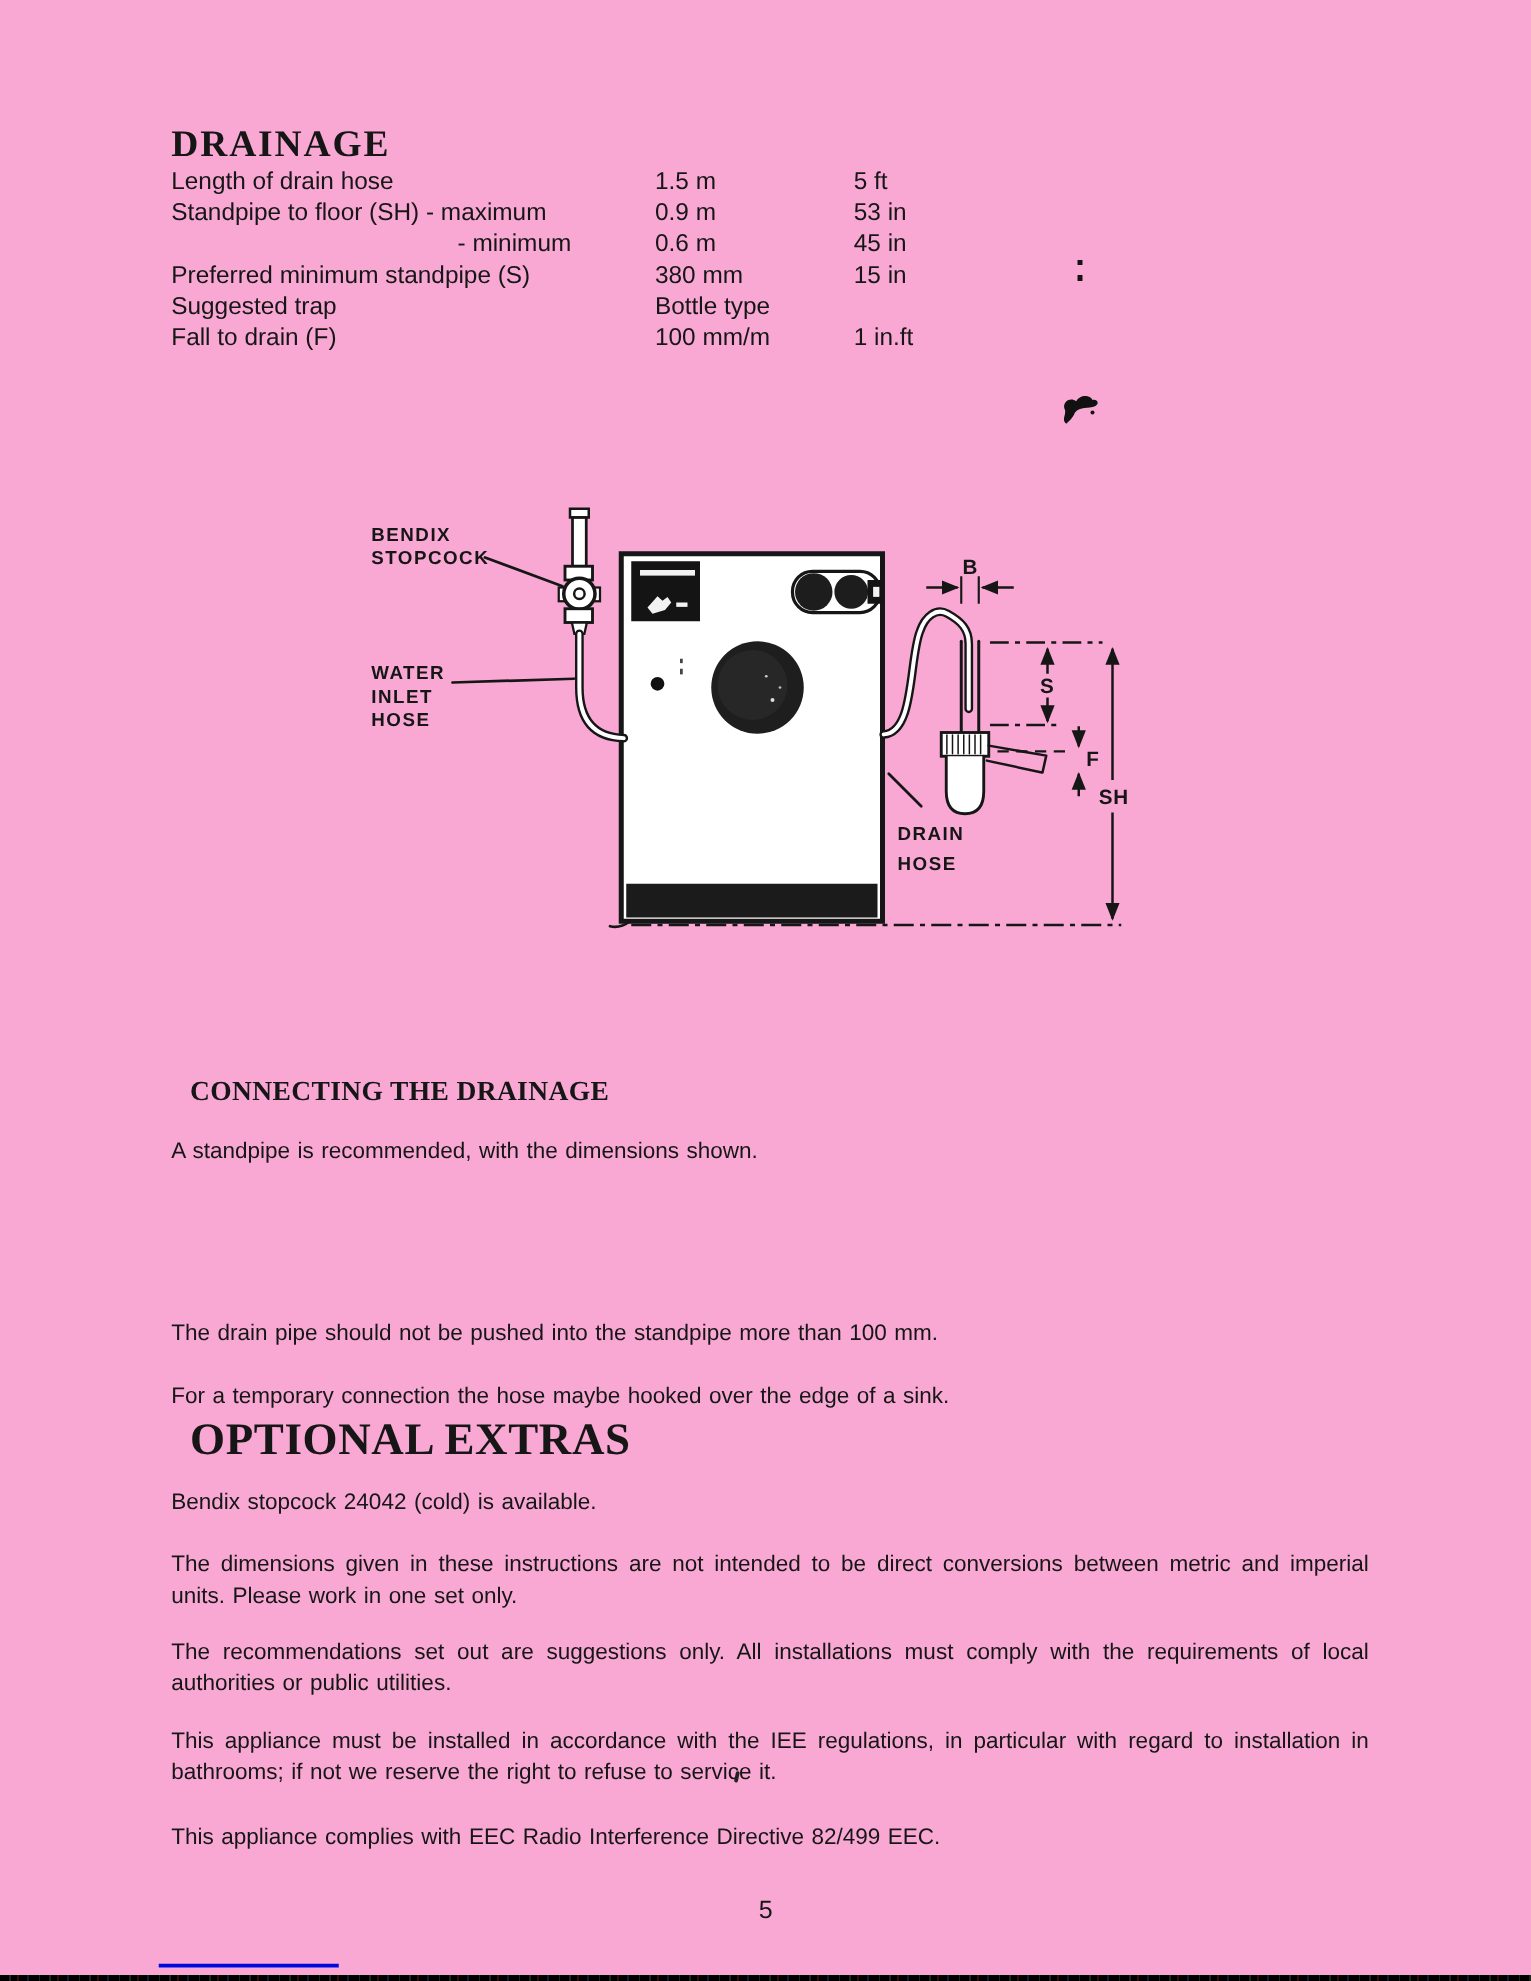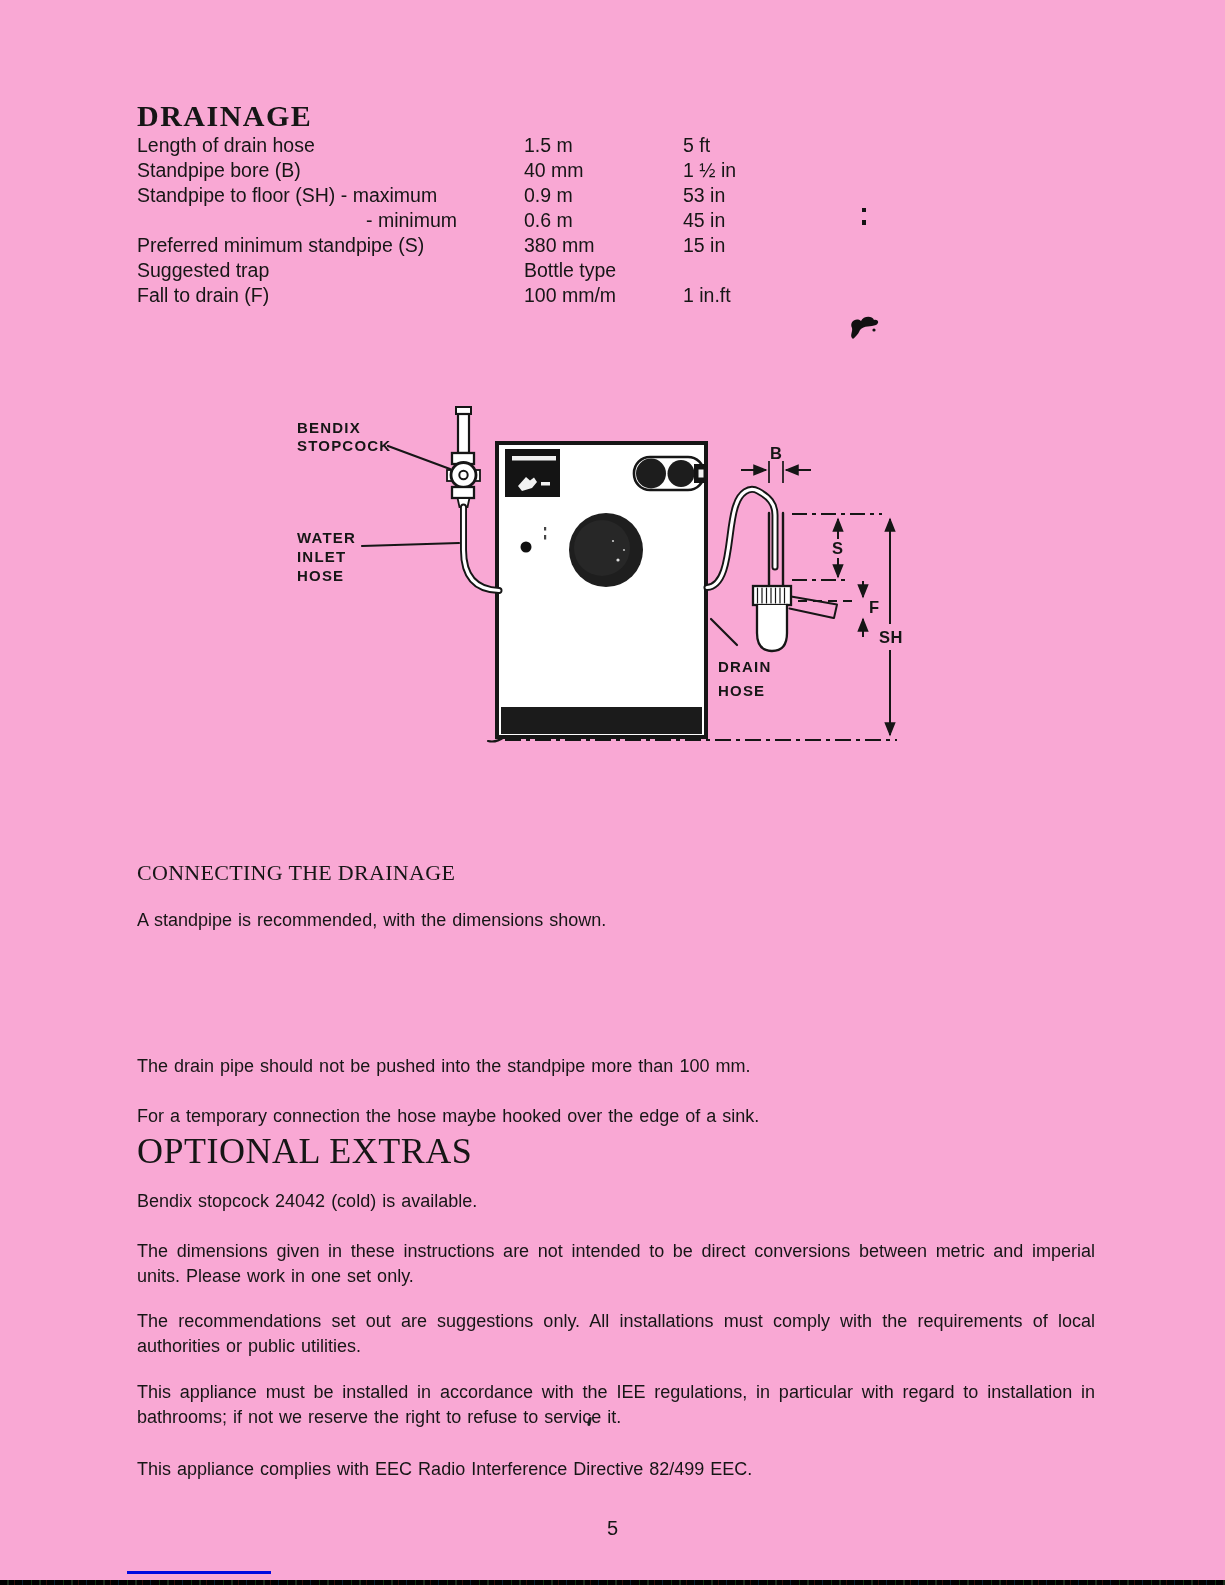--- a/index.html
+++ b/index.html
@@ -6,21 +6,21 @@
   .page{position:relative;width:1225px;height:1585px;background:#f9a8d4;
         font-family:"Liberation Sans",sans-serif;color:#161616;overflow:hidden;padding-left:44px;}
   .serif{font-family:"Liberation Serif",serif;font-weight:700;margin:0;}
   #drainage-title{position:absolute;left:137px;top:99px;font-size:30px;letter-spacing:1.5px;}
   .spec-table{position:absolute;left:137px;top:134px;width:820px;font-size:19.5px;}
   .trow{position:relative;height:25px;}
   .tlabel{position:absolute;left:0;white-space:nowrap;}
   .tlabel.indent{left:229px;}
   .tmetric{position:absolute;left:387px;white-space:nowrap;}
   .timperial{position:absolute;left:546px;white-space:nowrap;}
-  .section-heading{position:absolute;left:137px;font-family:"Liberation Serif",serif;font-weight:400;}
+  .section-heading{position:absolute;left:152px;font-family:"Liberation Serif",serif;font-weight:700;}
   #connecting-heading{top:860px;font-size:22px;letter-spacing:0.3px;}
   #extras-heading{top:1130px;font-size:36px;letter-spacing:0.5px;}
   .para{position:absolute;left:137px;width:958px;font-size:18px;line-height:25px;word-spacing:1px;}
   .para.j{text-align:justify;}
   #page-number{position:absolute;left:0;top:1517px;width:1225px;text-align:center;font-size:20px;}
   .diagram{position:absolute;left:280px;top:390px;}
   .svgtext{font-family:"Liberation Sans",sans-serif;font-weight:700;fill:#161616;}
   .artifact{position:absolute;}
   #artifact-colon{left:862px;top:208px;width:4px;height:18px;
      background:linear-gradient(#141414 0 4px,transparent 4px 12px,#141414 12px 17px,transparent 17px);}
@@ -36,25 +36,20 @@
 
   <div id="drainage-title" class="serif">DRAINAGE</div>
 
   <div class="spec-table">
     <div class="trow">
       <span class="tlabel">Length of drain hose</span>
       <span class="tmetric">1.5 m</span>
       <span class="timperial">5 ft</span>
     </div>
     <div class="trow">
-      <span class="tlabel">Standpipe bore (B)</span>
-      <span class="tmetric">40 mm</span>
-      <span class="timperial">1 ½ in</span>
-    </div>
-    <div class="trow">
       <span class="tlabel">Standpipe to floor (SH) - maximum</span>
       <span class="tmetric">0.9 m</span>
       <span class="timperial">53 in</span>
     </div>
     <div class="trow">
       <span class="tlabel indent">- minimum</span>
       <span class="tmetric">0.6 m</span>
       <span class="timperial">45 in</span>
     </div>
     <div class="trow">

